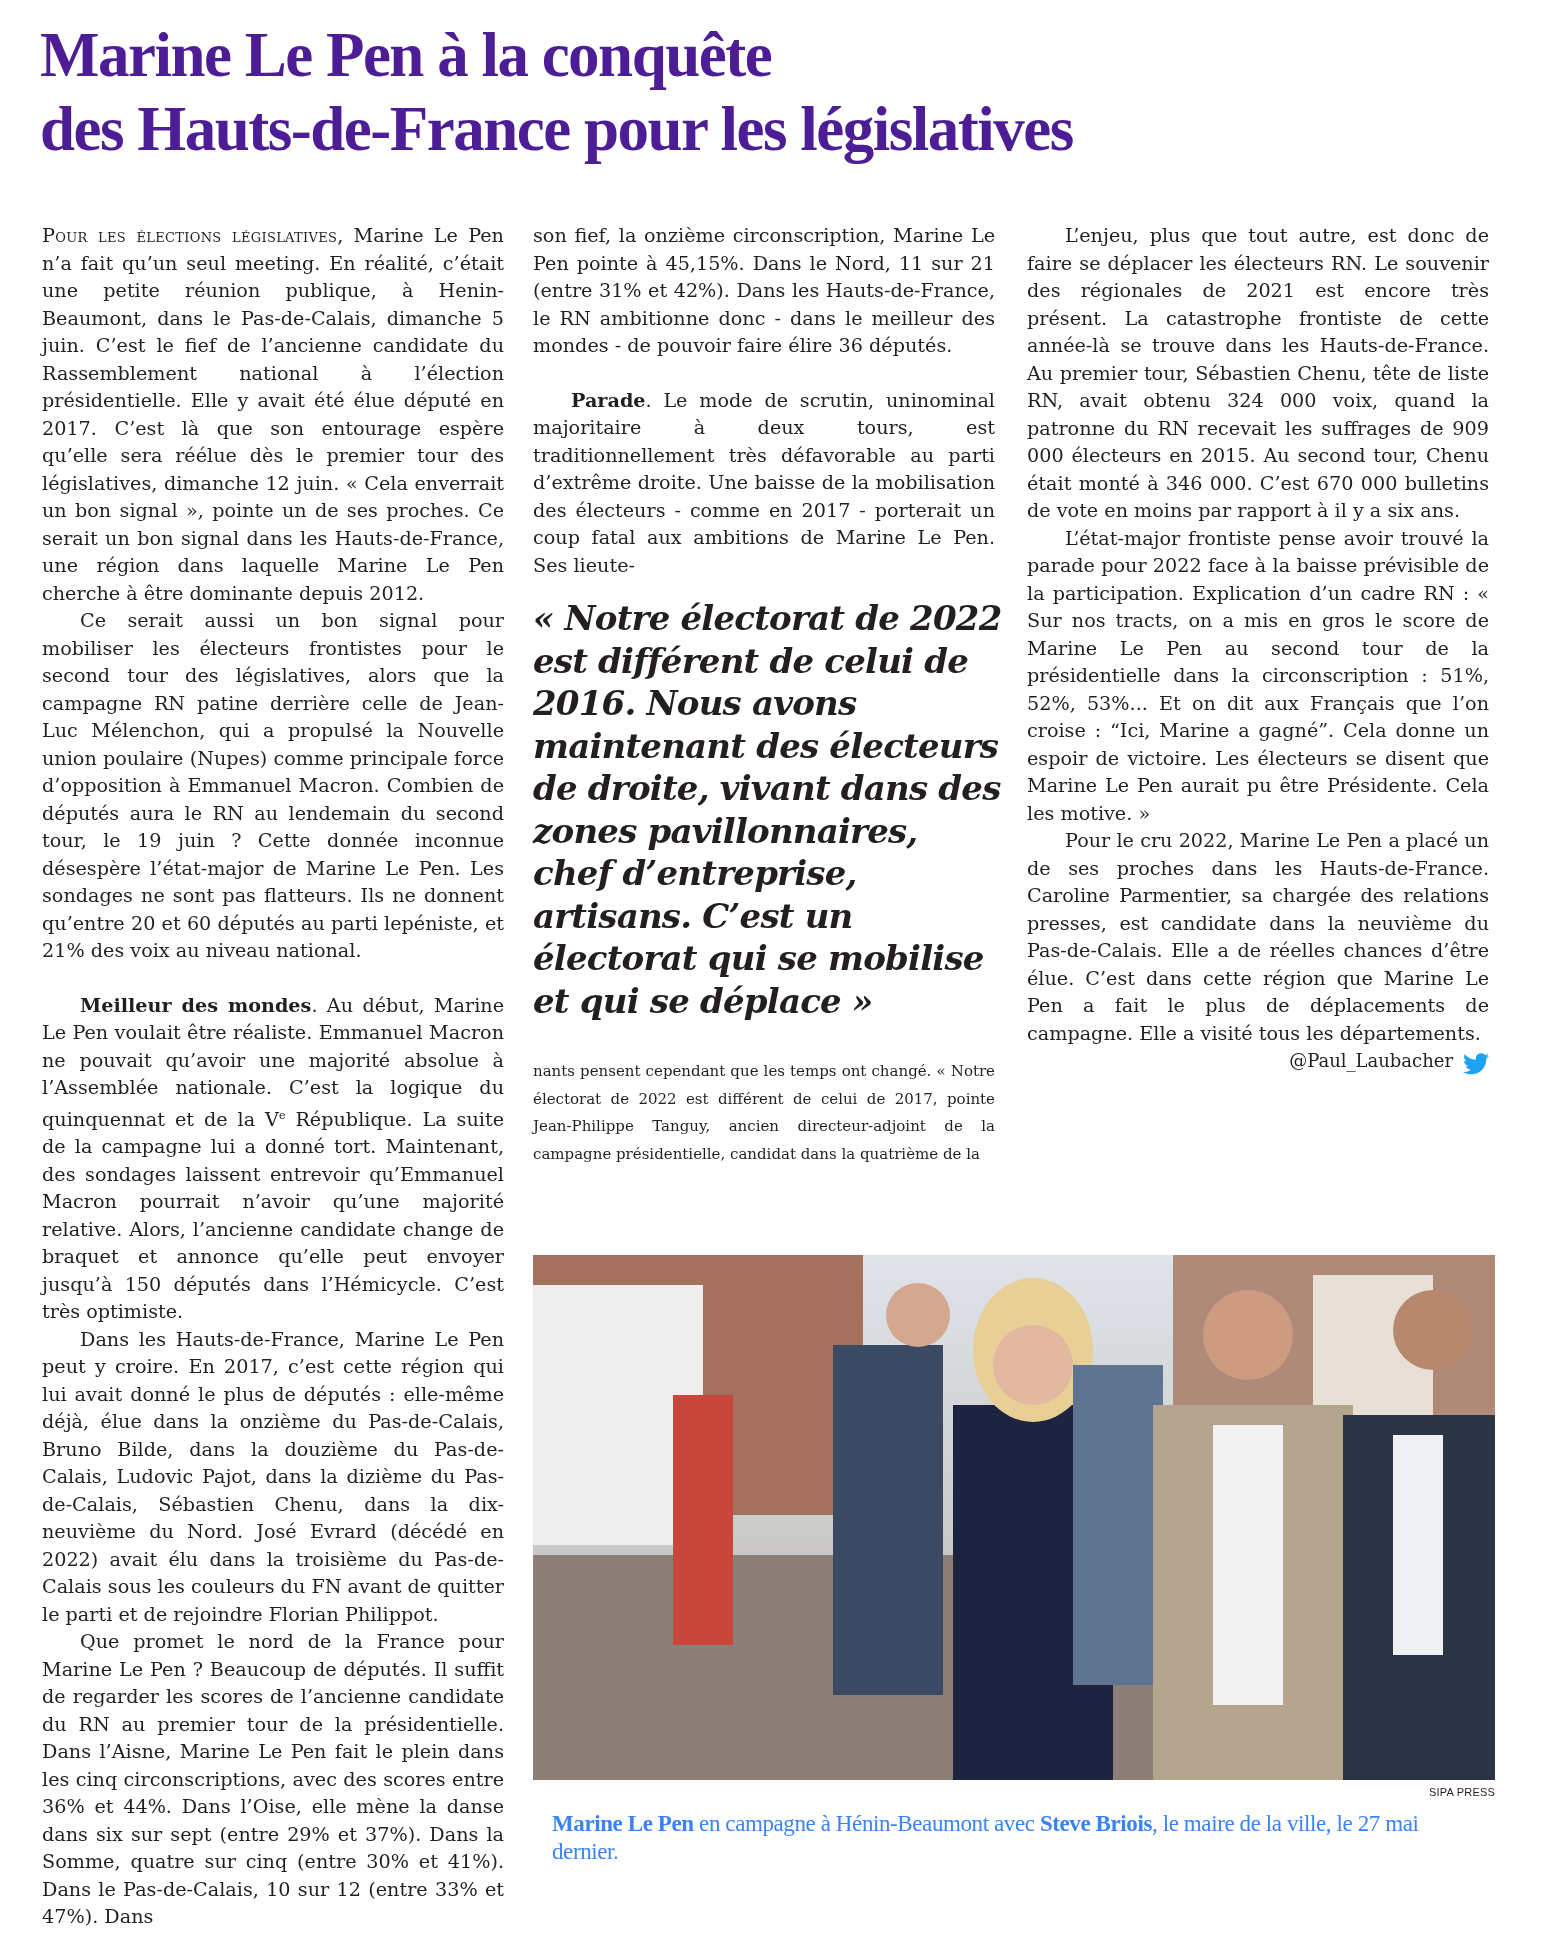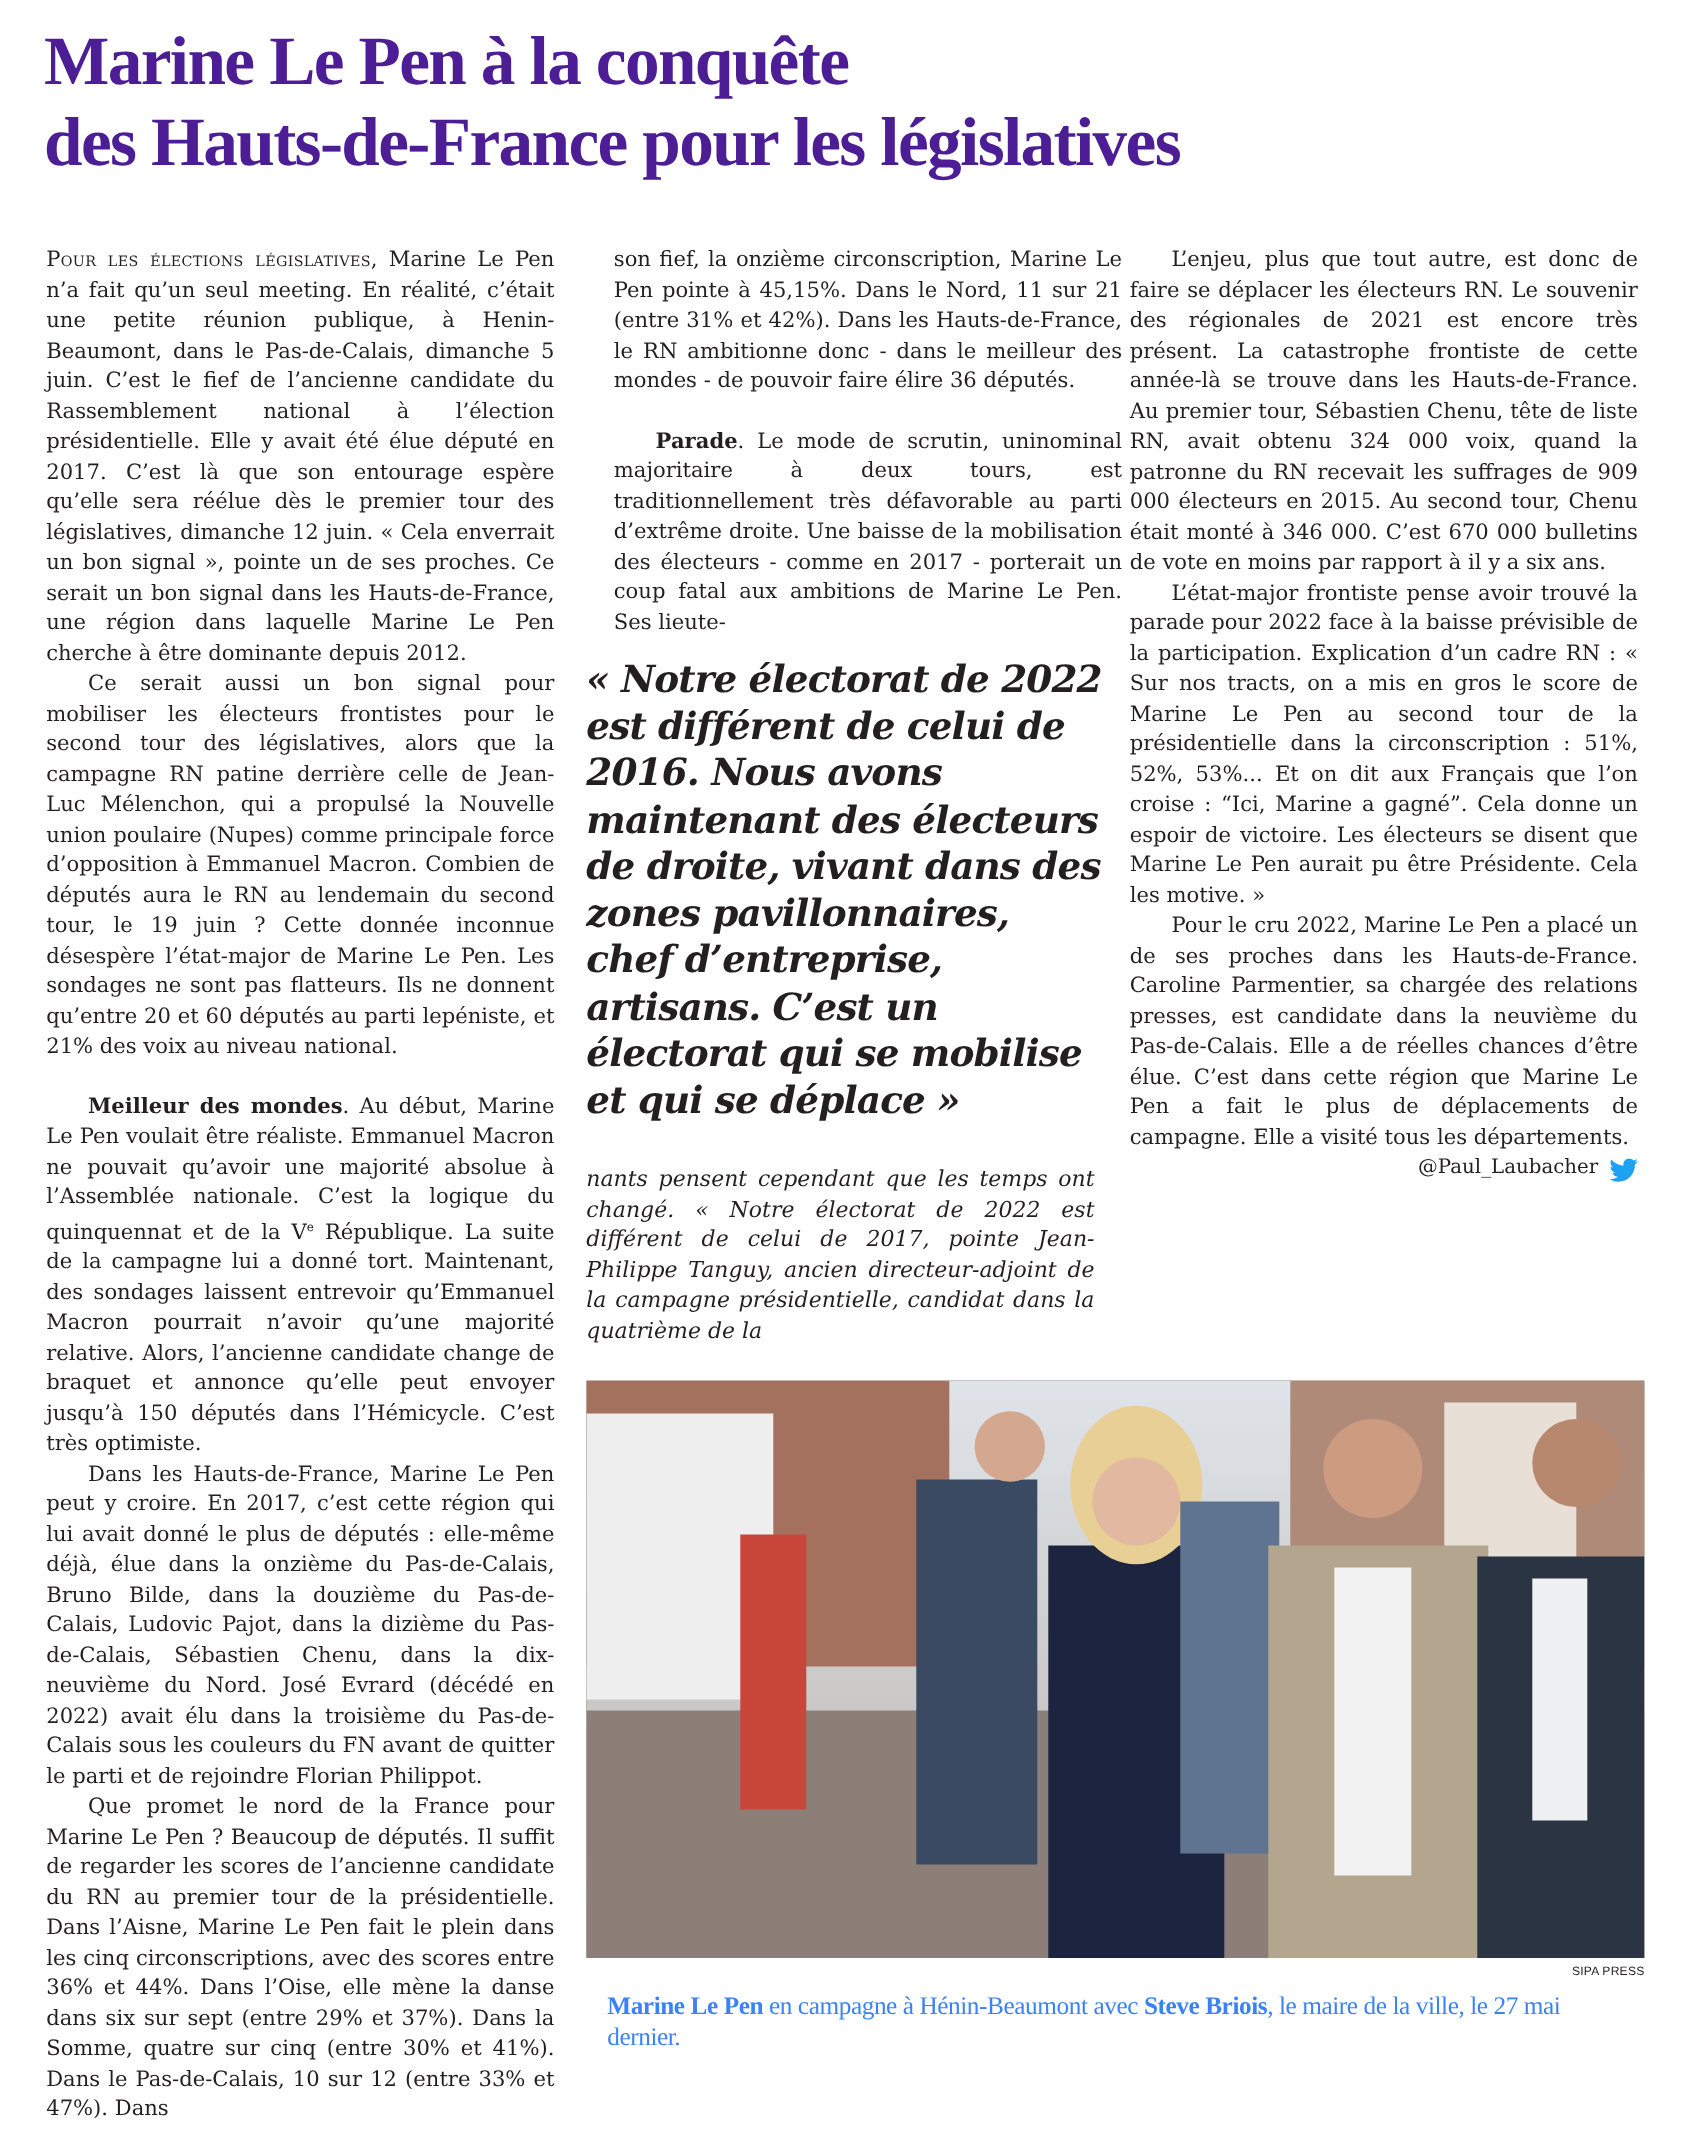--- a/index.html
+++ b/index.html
@@ -3,26 +3,26 @@
 <meta charset="utf-8">
 <style>
   html, body { margin: 0; padding: 0; background: #ffffff; }
   body { width: 1542px; height: 1953px; position: relative; overflow: hidden; color: #231f20; font-family: "DejaVu Serif", serif; }
   .headline { position: absolute; left: 40px; top: 18px; width: 1460px; margin: 0; font-family: "Liberation Serif", serif; font-weight: bold; font-size: 63px; line-height: 74px; letter-spacing: -1.5px; color: #4c1d95; }
   .col { position: absolute; top: 222px; font-family: "DejaVu Serif", serif; font-size: 19.2px; line-height: 27.5px; text-align: justify; hyphens: auto; }
   .col p { margin: 0; text-indent: 38px; }
   .col p.noindent { text-indent: 0; }
   .col p.gap { margin-top: 27px; }
   .col1 { left: 42px; width: 462px; }
-  .col2 { left: 533px; width: 462px; margin-left: 25px; }
+  .col2 { left: 533px; width: 462px; }
   .col3 { left: 1027px; width: 462px; }
   .smallcaps { font-variant: small-caps; letter-spacing: 0.3px; }
   .runin { font-weight: bold; }
   .pullquote { position: absolute; left: 533px; top: 597px; width: 470px; font-family: "DejaVu Serif", serif; font-style: italic; font-weight: bold; font-size: 34px; line-height: 42.5px; letter-spacing: -0.8px; color: #231f20; margin: 0; }
-  .col2b { position: absolute; left: 533px; top: 1058px; width: 462px; font-size: 20px; line-height: 27.5px; text-align: justify; font-style: italic; }
+  .col2b { position: absolute; left: 533px; top: 1058px; width: 462px; font-size: 15px; line-height: 27.5px; text-align: justify; }
   .col2b p { margin: 0; }
   .byline { text-align: right; font-weight: bold; font-size: 21px; line-height: 30px; margin-top: 2px; }
   .handle { text-align: right; font-size: 18px; line-height: 28px; display: flex; justify-content: flex-end; align-items: flex-end; gap: 10px; }
   .twitter-icon { width: 26px; height: 22px; display: inline-block; }
   .photo { position: absolute; left: 533px; top: 1255px; width: 962px; height: 525px; overflow: hidden; background: #8b8179; }
   .photo svg { display: block; }
   .credit { position: absolute; right: 47px; top: 1786px; font-family: "Liberation Sans", sans-serif; font-size: 11px; letter-spacing: 0.2px; color: #231f20; }
   .caption { position: absolute; left: 552px; top: 1810px; width: 900px; font-family: "Liberation Serif", serif; font-size: 23px; line-height: 28px; letter-spacing: -0.4px; color: #3b82f6; }
   .caption b { font-weight: bold; }
 </style>

